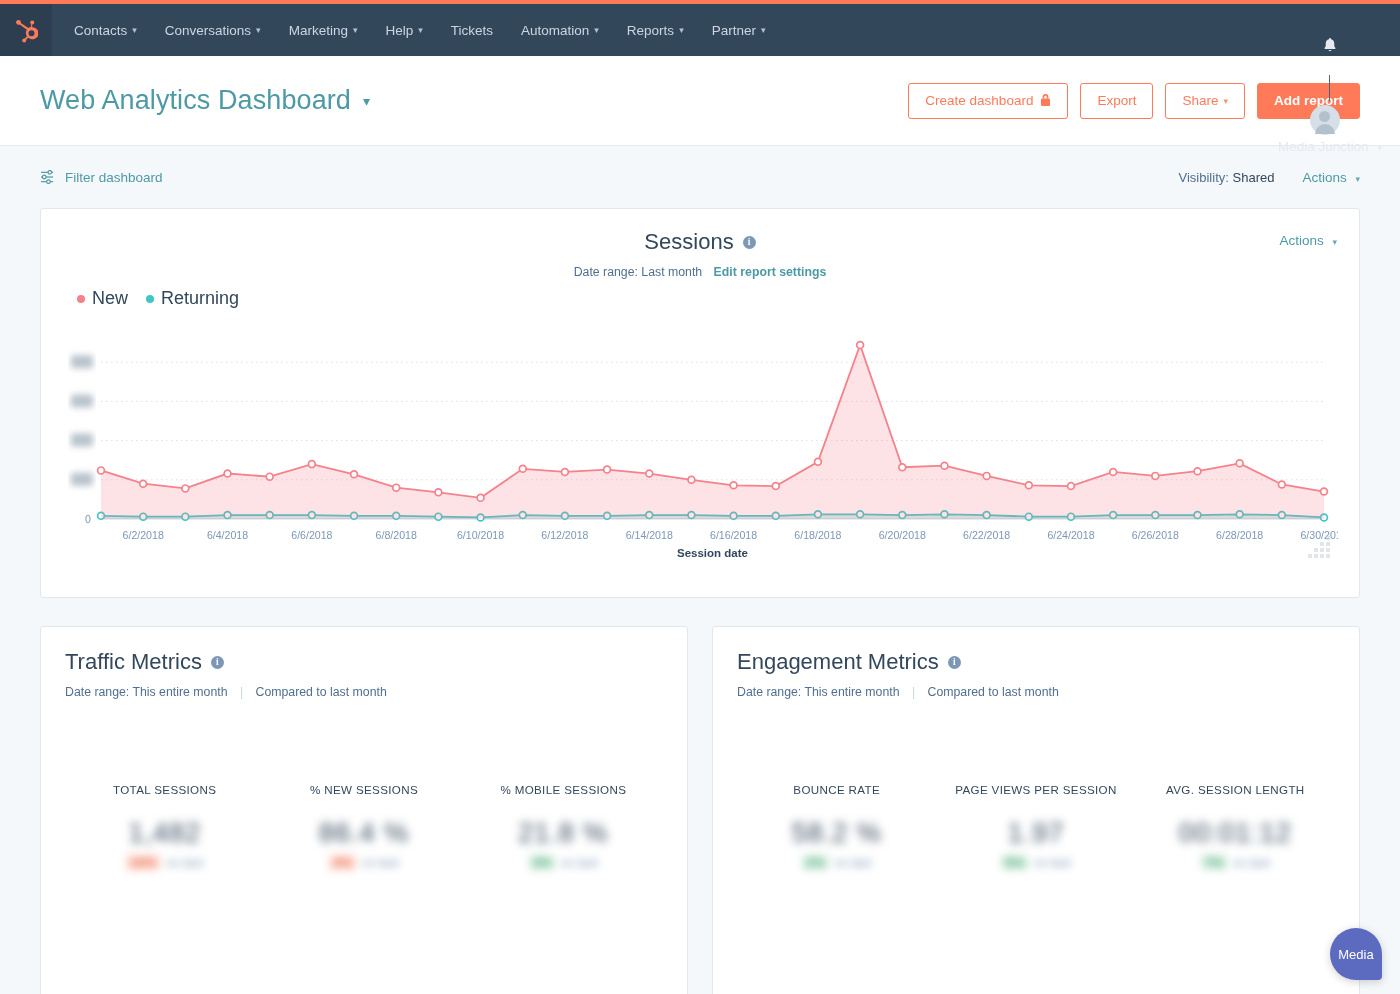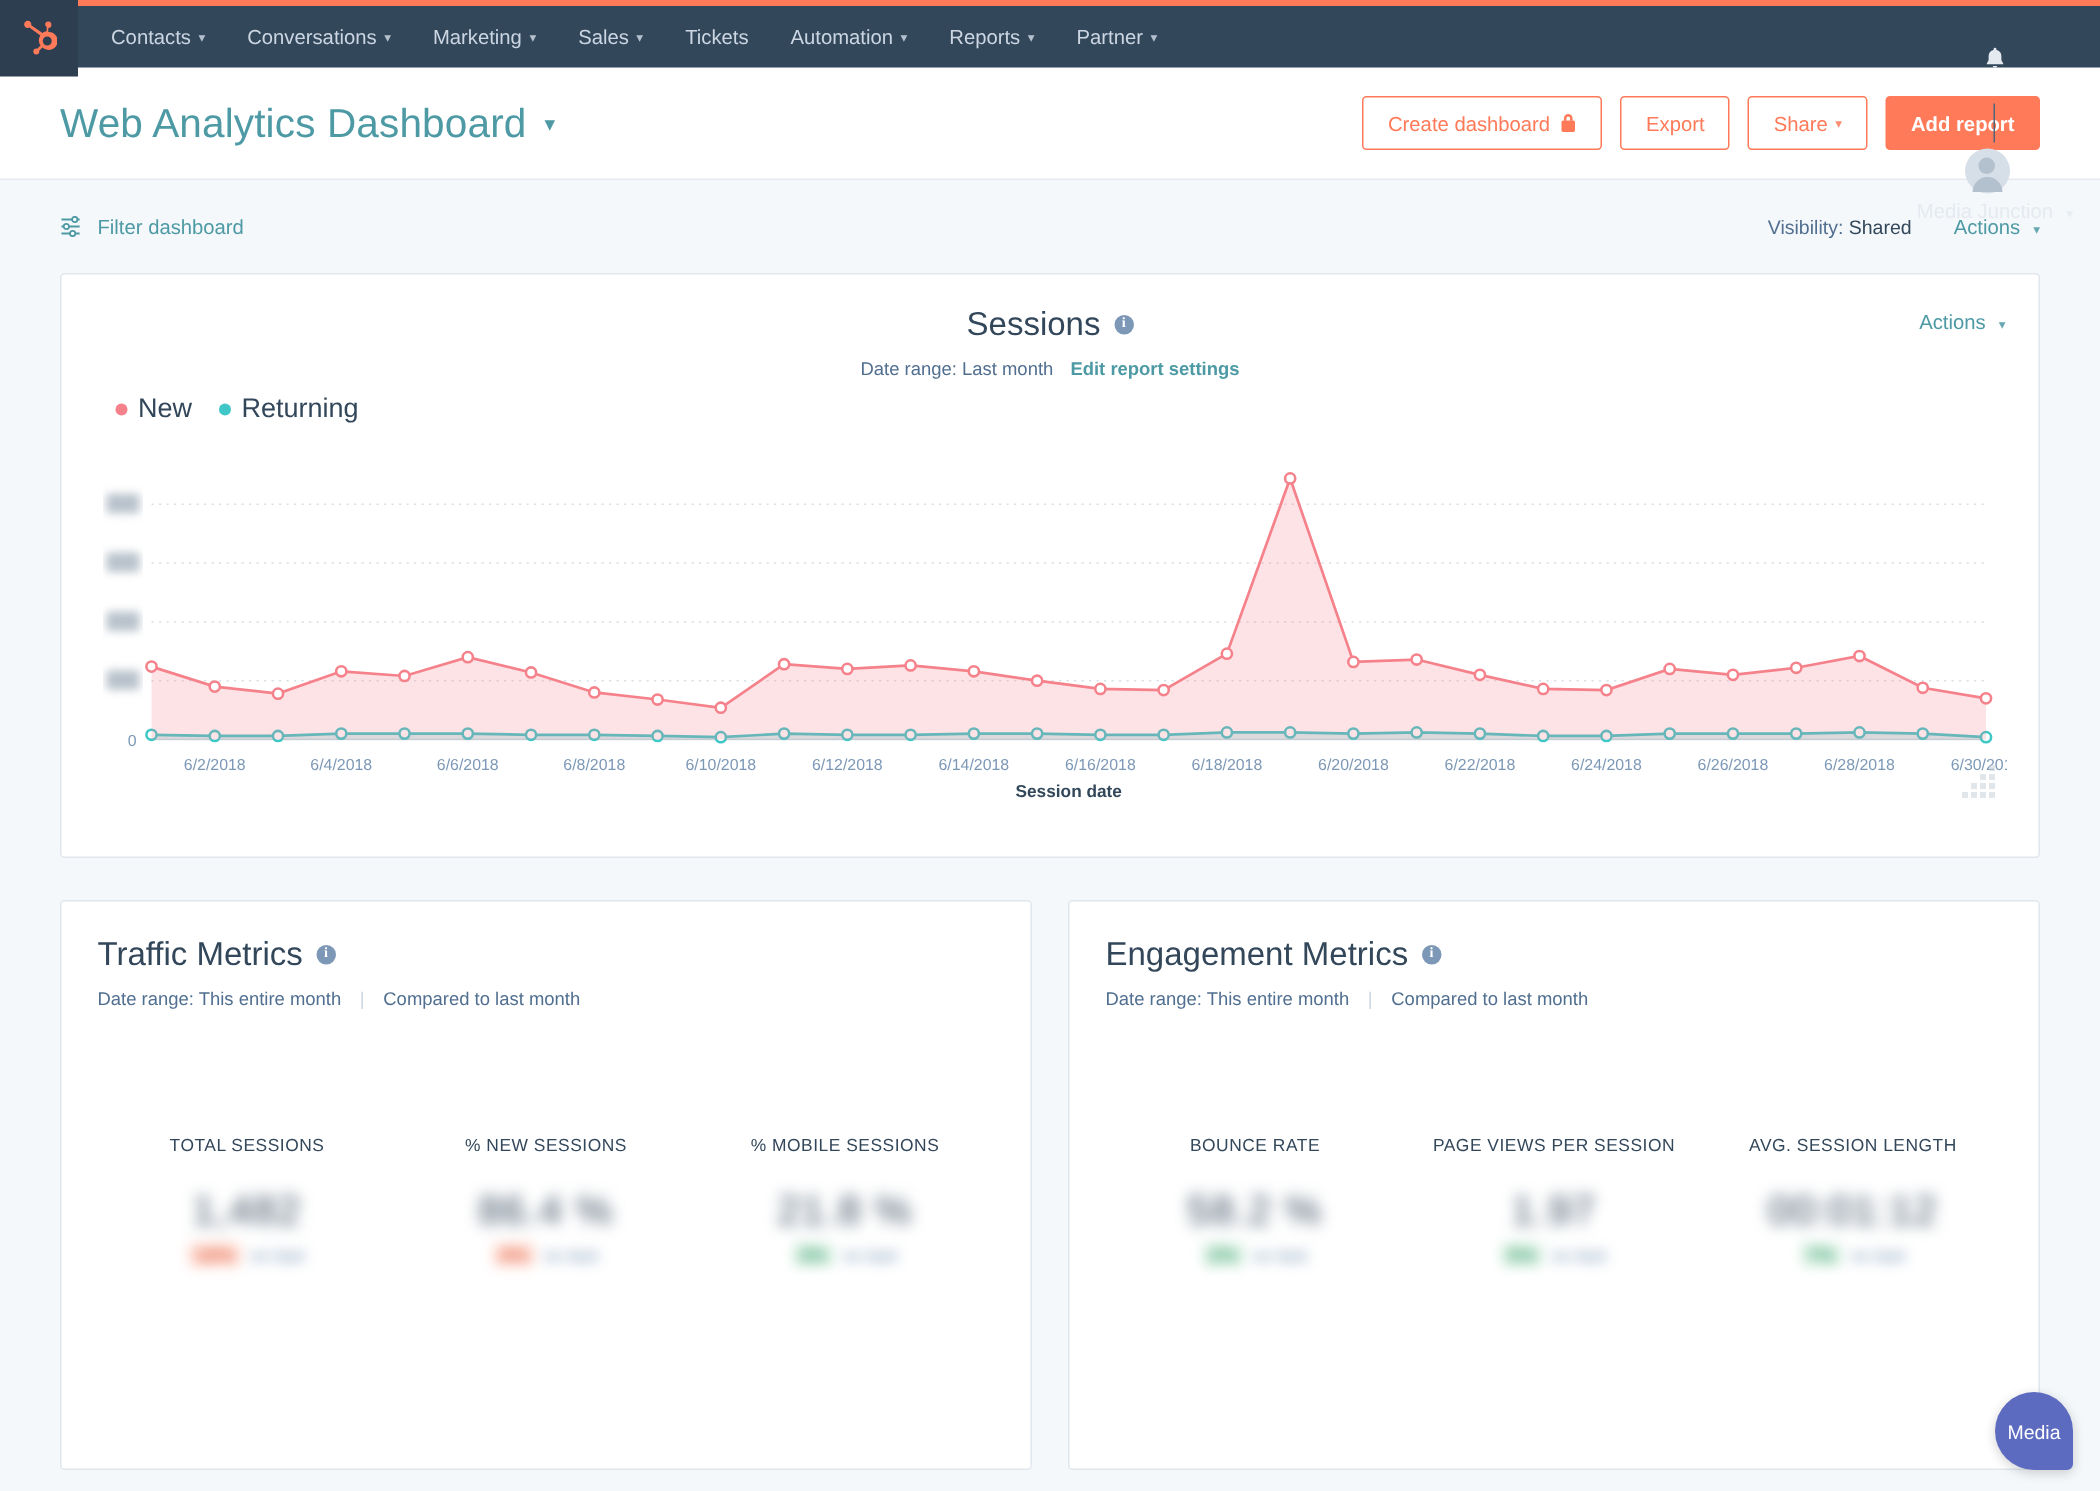--- a/index.html
+++ b/index.html
@@ -8,21 +8,21 @@
     font-family: "Liberation Sans", sans-serif;
     background: #f5f8fa;
     overflow: hidden;
   }
 
   
   .accent-bar { height: 4px; background: #ff7a59; width: 100%; }
 
   
   .navbar {
-    height: 41px; background: #33475b; display: flex; align-items: center;
+    height: 52px; background: #33475b; display: flex; align-items: center;
     padding: 0 0 0 0; position: relative;
   }
   .logo-box {
     width: 52px; height: 52px; display: flex; align-items: center; justify-content: center;
     background: #2d3e50;
   }
   .nav-items { display: flex; align-items: center; margin-left: 8px; }
   .nav-item {
     color: #cbd6e2; font-size: 13.5px; padding: 0 14px; height: 52px;
     display: flex; align-items: center; cursor: pointer; white-space: nowrap;
@@ -39,21 +39,21 @@
   }
   .nav-divider { width: 1px; height: 26px; background: #4e6madd; background: #50647a; margin: 0 12px; }
   .avatar-wrap { position: relative; width: 30px; height: 30px; margin-right: 10px; }
   .avatar-wrap .a-circle { width:30px;height:30px;border-radius:50%;background:#d6dfe8;position:absolute; }
   .avatar-wrap .a-head { width:11px;height:11px;border-radius:50%;background:#b3c0cd;position:absolute;left:9.5px;top:6px; }
   .avatar-wrap .a-body { width:20px;height:10px;border-radius:10px 10px 0 0;background:#b3c0cd;position:absolute;left:5px;top:19px; }
   .account-name { color: #e5eaf0; font-size: 13.5px; cursor: pointer; }
 
   
   .page-header {
-    background: #fff; height: 75px; display: flex; align-items: center;
+    background: #fff; height: 90px; display: flex; align-items: center;
     padding: 0 40px; border-bottom: 1px solid #e5eaef;
   }
   .dash-title {
     color: #4d9aa5; font-size: 27px; font-weight: 400; letter-spacing: .1px;
   }
   .title-caret { color: #4d9aa5; font-size: 14px; margin-left: 12px; cursor: pointer; }
   .header-actions { margin-left: auto; display: flex; align-items: center; gap: 12px; }
   .btn {
     font-size: 13.5px; border-radius: 3px; padding: 0 16px; height: 36px;
     display: inline-flex; align-items: center; justify-content: center;
@@ -162,21 +162,21 @@
     </div>
     <div class="nav-item">
       <span>Conversations</span>
       <span class="caret-down">▾</span>
     </div>
     <div class="nav-item">
       <span>Marketing</span>
       <span class="caret-down">▾</span>
     </div>
     <div class="nav-item">
-      <span>Sales</span>
+      <span>Help</span>
       <span class="caret-down">▾</span>
     </div>
     <div class="nav-item">
       <span>Tickets</span>
     </div>
     <div class="nav-item">
       <span>Automation</span>
       <span class="caret-down">▾</span>
     </div>
     <div class="nav-item">

